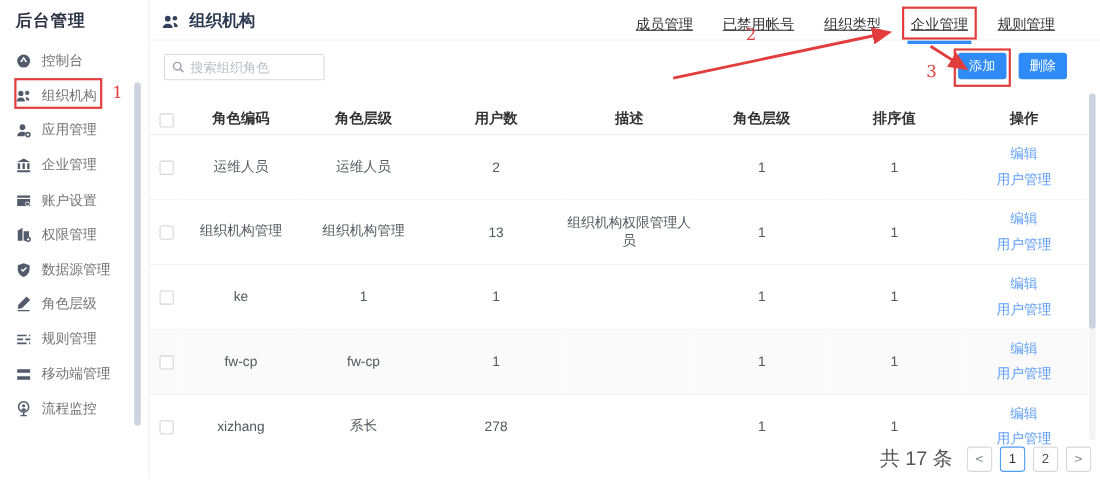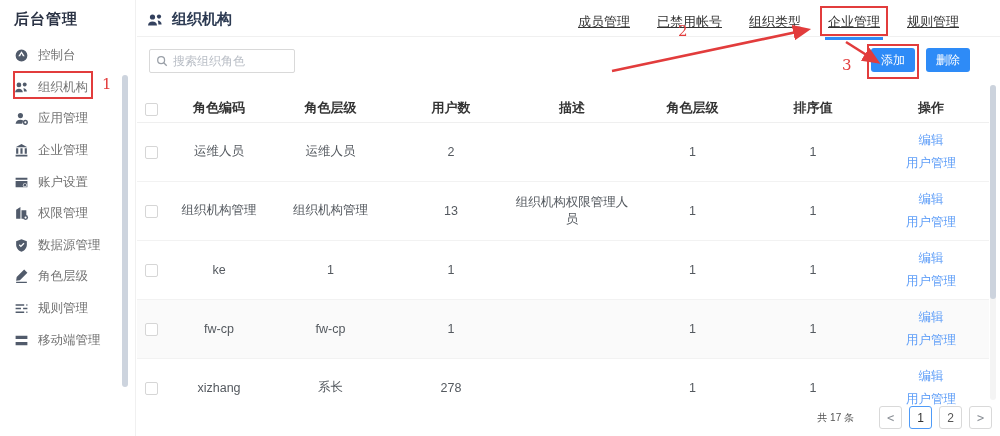--- a/index.html
+++ b/index.html
@@ -57,21 +57,21 @@
   tbody td { height:59px; font-size:12.5px; color:#54595f; text-align:center; border-bottom:1px solid #f2f2f2; }
   tbody tr:last-child td { border-bottom:none; }
   tbody tr.hl { background:#fafafa; }
   .cb { display:inline-block; width:13px; height:13px; border:1px solid #d6d6d6; border-radius:2px;
     background:#fff; cursor:pointer; vertical-align:middle; }
   .act { display:flex; flex-direction:column; align-items:center; gap:6px; }
   .link { color:#5f9ef8; font-size:12.5px; cursor:pointer; }
 
   
   .pagination { position:absolute; right:8px; bottom:7px; display:flex; align-items:center; gap:7px; }
-  .pg-total { font-size:10px; color:#555; margin-right:18px; }
+  .pg-total { font-size:18px; color:#555; margin-right:6px; }
   .pg-btn { width:23px; height:23px; border:1px solid #d9d9d9; border-radius:3px; background:#fff;
     display:flex; align-items:center; justify-content:center; font-size:12px; color:#555; cursor:pointer; }
   .pg-btn.arrow { color:#8a8f96; font-family:"DejaVu Sans Mono",monospace; }
   .pg-btn.active { border-color:#4f9bf8; color:#333; }
 
   
   .v-scrollbar { position:absolute; right:4px; top:85px; width:6px; height:315px; background:#f4f4f4; border-radius:3px; }
   .v-scrollbar .thumb { position:absolute; top:0; width:6px; height:214px; background:#ccd3dd; border-radius:3px; }
 
   
@@ -174,20 +174,30 @@
           </span>
         <span>规则管理</span>
       </div>
       <div class="side-item">
         <span class="icon">
             <svg viewBox="0 0 14 14">
               <path d="M1.5 2.5h11v3h-11zm1 1h1.5v1H2.5zm-1 5h11v3h-11zm1 1h1.5v1H2.5z"></path>
             </svg>
           </span>
         <span>移动端管理</span>
+      </div>
+      <div class="side-item">
+        <span class="icon">
+            <svg viewBox="0 0 14 14">
+              <circle cx="7" cy="5.5" r="4.3" fill="none" stroke="#515b6b" stroke-width="1.3"></circle>
+              <circle cx="7" cy="4.6" r="1.3"></circle>
+              <path d="M4.8 8.3c.3-1 1.2-1.6 2.2-1.6s1.9.6 2.2 1.6a4.3 4.3 0 0 1-4.4 0zM6.3 10h1.4v3H6.3zm-2 2.4h5.4v1H4.3z"></path>
+            </svg>
+          </span>
+        <span>流程监控</span>
       </div>
     </nav>
     <div class="sidebar-scrollbar">
         <div class="thumb"></div>
       </div>
   </aside>
 
   <main class="main">
     <header class="main-header">
       <div class="page-title">

